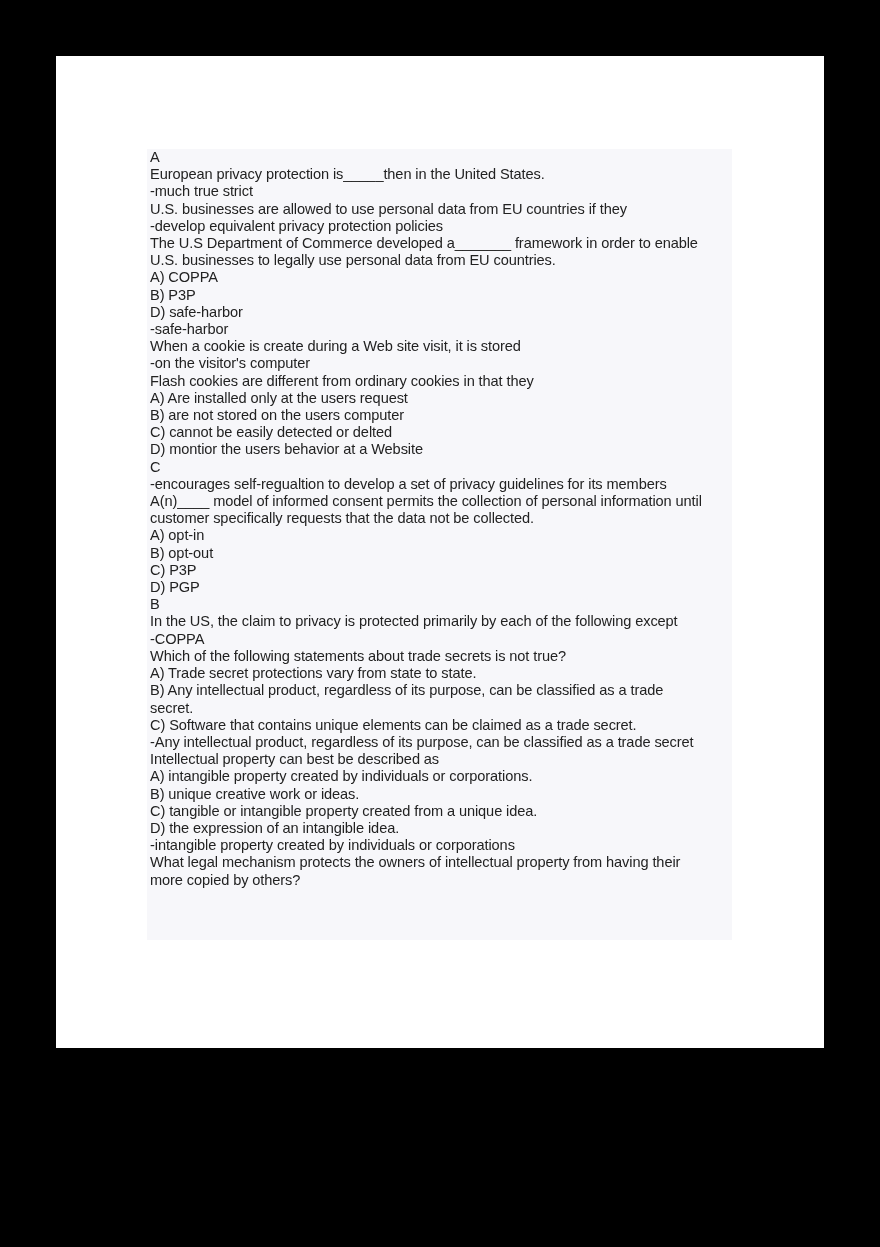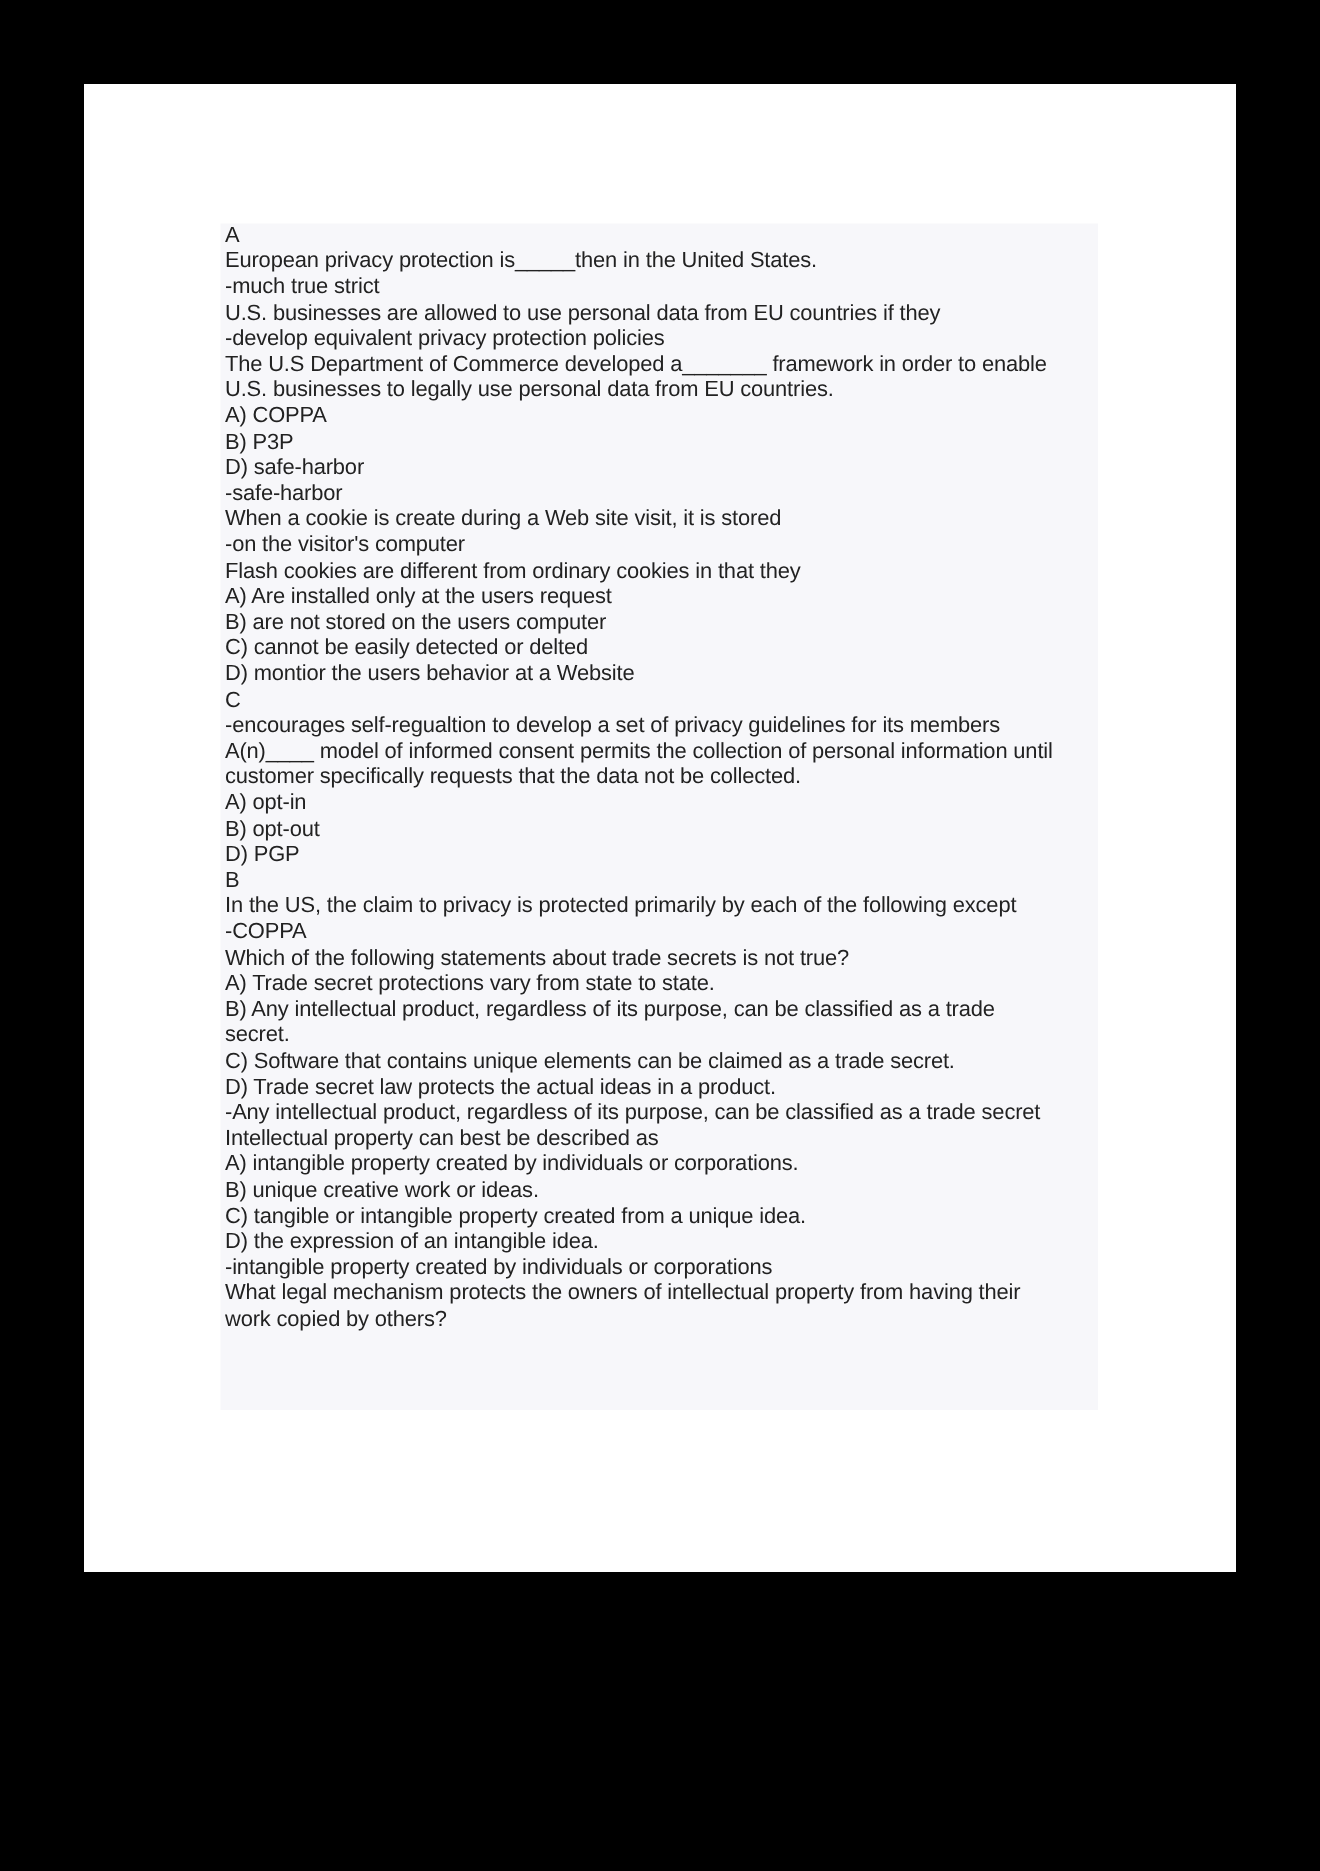--- a/index.html
+++ b/index.html
@@ -69,34 +69,34 @@
       <p class="line">A) Are installed only at the users request</p>
       <p class="line">B) are not stored on the users computer</p>
       <p class="line">C) cannot be easily detected or delted</p>
       <p class="line">D) montior the users behavior at a Website</p>
       <p class="line">C</p>
       <p class="line">-encourages self-regualtion to develop a set of privacy guidelines for its members</p>
       <p class="line">A(n)____ model of informed consent permits the collection of personal information until</p>
       <p class="line">customer specifically requests that the data not be collected.</p>
       <p class="line">A) opt-in</p>
       <p class="line">B) opt-out</p>
+      <p class="line">C) P3P</p>
       <p class="line">D) PGP</p>
       <p class="line">B</p>
       <p class="line">In the US, the claim to privacy is protected primarily by each of the following except</p>
       <p class="line">-COPPA</p>
       <p class="line">Which of the following statements about trade secrets is not true?</p>
       <p class="line">A) Trade secret protections vary from state to state.</p>
       <p class="line">B) Any intellectual product, regardless of its purpose, can be classified as a trade</p>
       <p class="line">secret.</p>
       <p class="line">C) Software that contains unique elements can be claimed as a trade secret.</p>
-      <p class="line">D) Trade secret law protects the actual ideas in a product.</p>
       <p class="line">-Any intellectual product, regardless of its purpose, can be classified as a trade secret</p>
       <p class="line">Intellectual property can best be described as</p>
       <p class="line">A) intangible property created by individuals or corporations.</p>
       <p class="line">B) unique creative work or ideas.</p>
       <p class="line">C) tangible or intangible property created from a unique idea.</p>
       <p class="line">D) the expression of an intangible idea.</p>
       <p class="line">-intangible property created by individuals or corporations</p>
       <p class="line">What legal mechanism protects the owners of intellectual property from having their</p>
-      <p class="line">work copied by others?</p>
+      <p class="line">more copied by others?</p>
     </div>
   </div>
 </div>
 
 </body></html>

